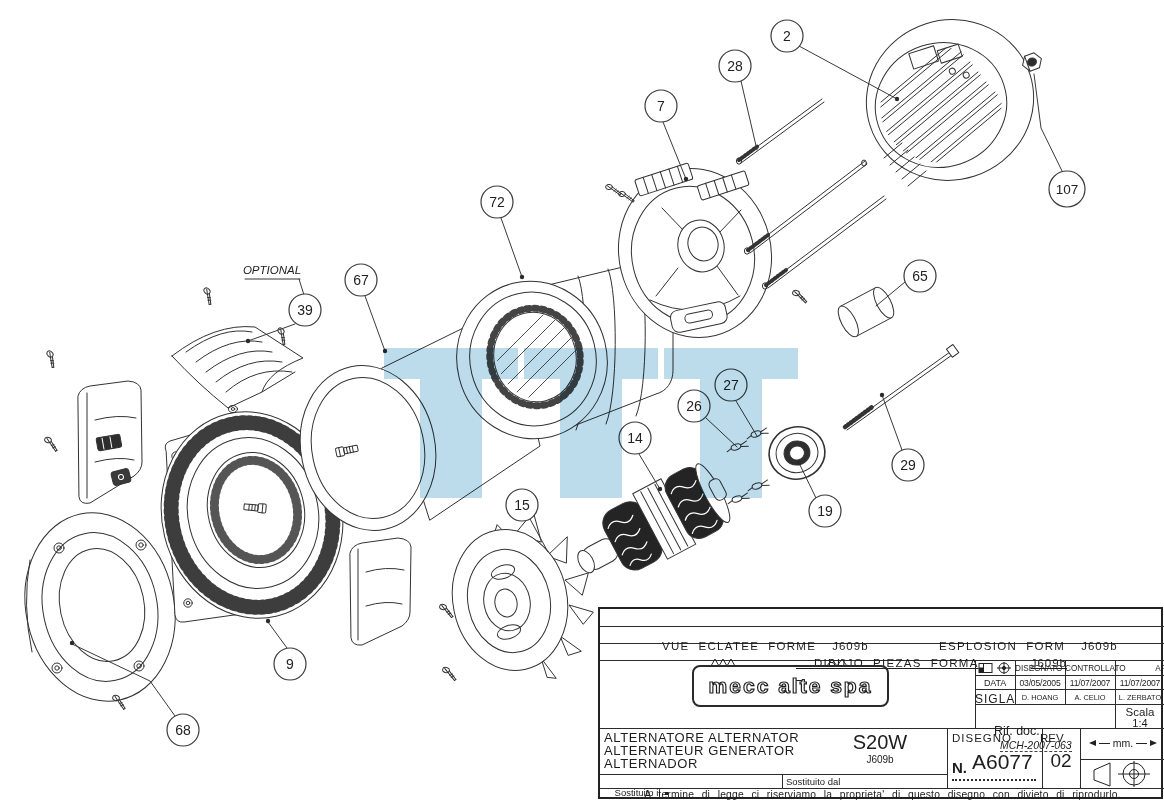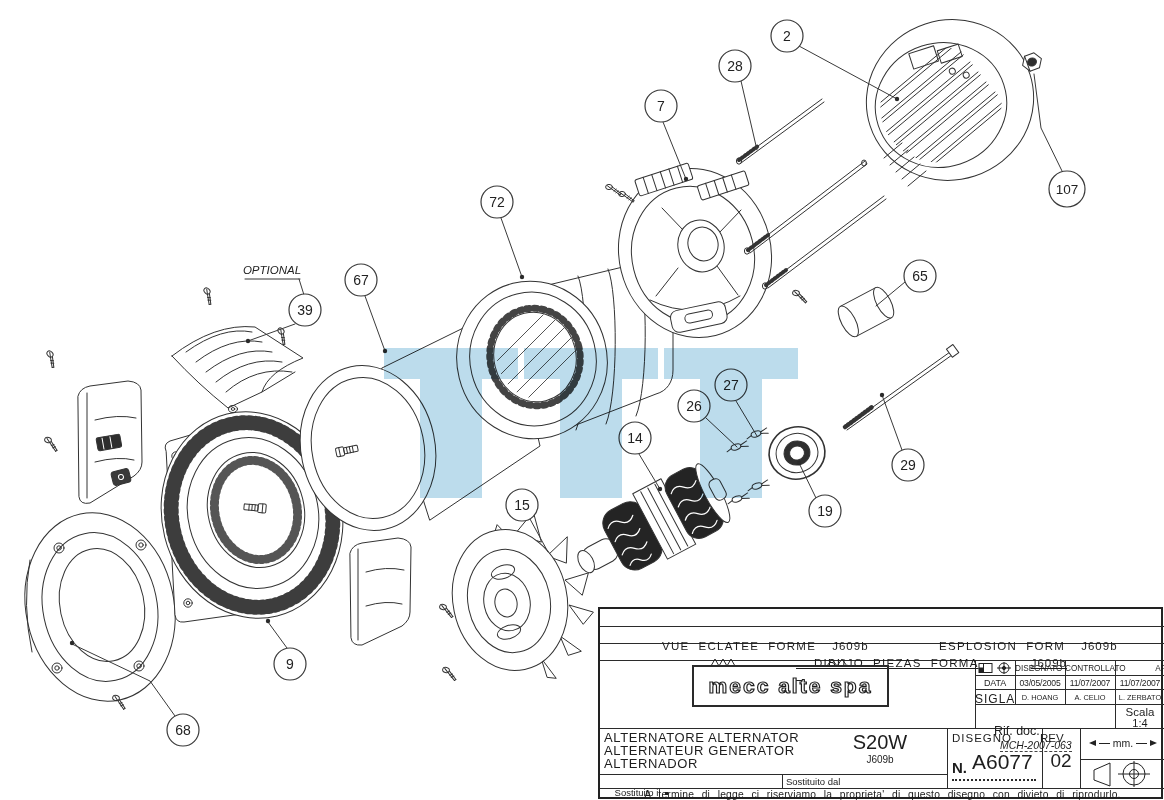--- a/index.html
+++ b/index.html
@@ -8,21 +8,21 @@
   svg text{font-family:"Liberation Sans",sans-serif;}
   
   .wm{position:absolute;background:#bcdcec;mix-blend-mode:multiply;pointer-events:none;}
   
   #tb{position:absolute;left:598px;top:607px;width:565px;height:192px;border:2px solid #222;background:#fff;box-sizing:border-box;}
   #tb .h{position:absolute;background:#2b2b2b;height:1px;}
   #tb .v{position:absolute;background:#2b2b2b;width:1px;}
   #tb .cell-text{position:absolute;white-space:pre;}
   .form-item{font-size:11.5px;letter-spacing:1.3px;}
   .form-code{margin-left:16px;letter-spacing:1px;}
-  .logo-box{position:absolute;left:92px;top:56px;width:193px;height:38px;border:2px solid #2a2a2a;border-radius:0;
+  .logo-box{position:absolute;left:92px;top:56px;width:193px;height:38px;border:2px solid #2a2a2a;border-radius:8px;
             display:flex;align-items:center;justify-content:center;font-size:21px;font-weight:bold;letter-spacing:2px;
             color:#fcfcfc;-webkit-text-stroke:1.2px #1f1f1f;}
   .company{position:absolute;left:0;top:98px;width:375px;text-align:center;font-size:9.5px;letter-spacing:.6px;white-space:pre;}
   .hdr{position:absolute;font-size:8.2px;text-align:center;}
   .smallval{position:absolute;font-size:8.6px;text-align:center;letter-spacing:-.2px;}
   .sig{position:absolute;font-size:7.4px;text-align:center;}
   .prod{position:absolute;left:4px;font-size:13px;letter-spacing:.6px;}
   .dot-underline{position:absolute;border-top:2px dotted #2b2b2b;}
   .tri-l{width:0;height:0;border-top:3px solid transparent;border-bottom:3px solid transparent;border-right:7px solid #222;}
   .tri-r{width:0;height:0;border-top:3px solid transparent;border-bottom:3px solid transparent;border-left:7px solid #222;}

